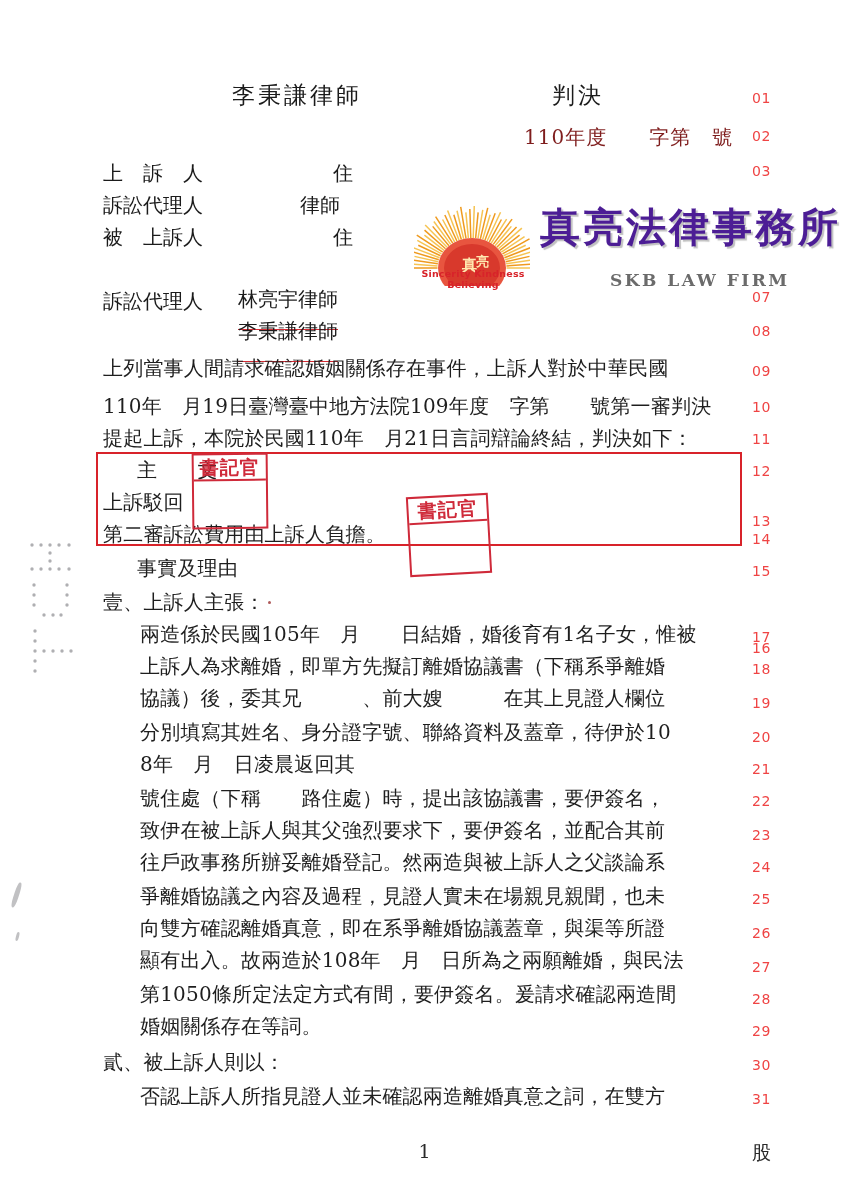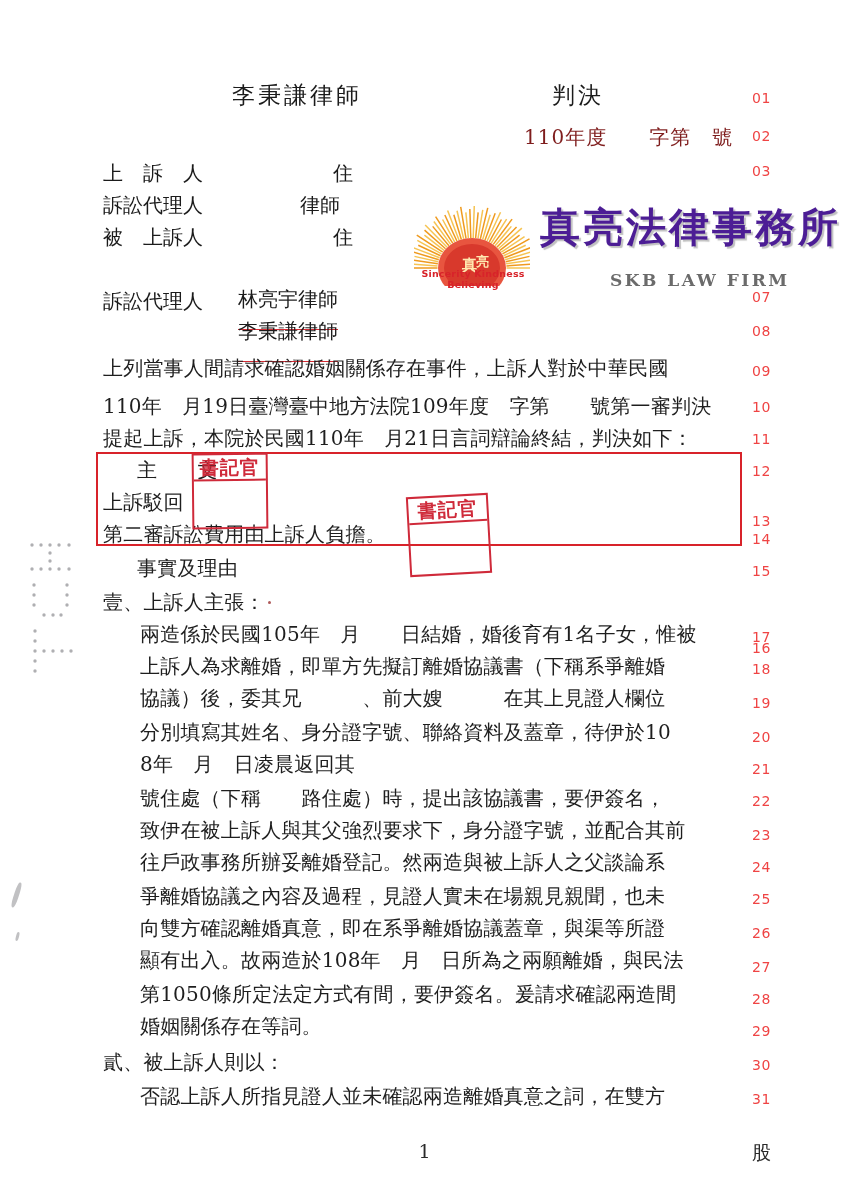--- a/index.html
+++ b/index.html
@@ -330,21 +330,21 @@
       <div class="bodyline cjk indent0" style="top: 492px;">上訴駁回</div>
       <div class="bodyline cjk indent0" style="top: 524px;">第二審訴訟費用由上訴人負擔。</div>
       <div class="bodyline cjk indent1" style="top: 558px;">事實及理由</div>
       <div class="bodyline cjk indent0" style="top: 592px;">壹、上訴人主張：</div>
       <div class="bodyline cjk indent2" style="top: 624px;">兩造係於民國105年　月　　日結婚，婚後育有1名子女，惟被</div>
       <div class="bodyline cjk indent2" style="top: 656px;">上訴人為求離婚，即單方先擬訂離婚協議書（下稱系爭離婚</div>
       <div class="bodyline cjk indent2" style="top: 688px;">協議）後，委其兄　　　、前大嫂　　　在其上見證人欄位</div>
       <div class="bodyline cjk indent2" style="top: 722px;">分別填寫其姓名、身分證字號、聯絡資料及蓋章，待伊於10</div>
       <div class="bodyline cjk indent2" style="top: 754px;">8年　月　日凌晨返回其</div>
       <div class="bodyline cjk indent2" style="top: 788px;">號住處（下稱　　路住處）時，提出該協議書，要伊簽名，</div>
-      <div class="bodyline cjk indent2" style="top: 820px;">致伊在被上訴人與其父強烈要求下，身分證字號，並配合其前</div>
+      <div class="bodyline cjk indent2" style="top: 820px;">致伊在被上訴人與其父強烈要求下，要伊簽名，並配合其前</div>
       <div class="bodyline cjk indent2" style="top: 852px;">往戶政事務所辦妥離婚登記。然兩造與被上訴人之父談論系</div>
       <div class="bodyline cjk indent2" style="top: 886px;">爭離婚協議之內容及過程，見證人實未在場親見親聞，也未</div>
       <div class="bodyline cjk indent2" style="top: 918px;">向雙方確認離婚真意，即在系爭離婚協議蓋章，與渠等所證</div>
       <div class="bodyline cjk indent2" style="top: 950px;">顯有出入。故兩造於108年　月　日所為之兩願離婚，與民法</div>
       <div class="bodyline cjk indent2" style="top: 984px;">第1050條所定法定方式有間，要伊簽名。爰請求確認兩造間</div>
       <div class="bodyline cjk indent2" style="top: 1016px;">婚姻關係存在等詞。</div>
       <div class="bodyline cjk indent0" style="top: 1052px;">貳、被上訴人則以：</div>
       <div class="bodyline cjk indent2" style="top: 1086px;">否認上訴人所指見證人並未確認兩造離婚真意之詞，在雙方</div>
     </div>
 

